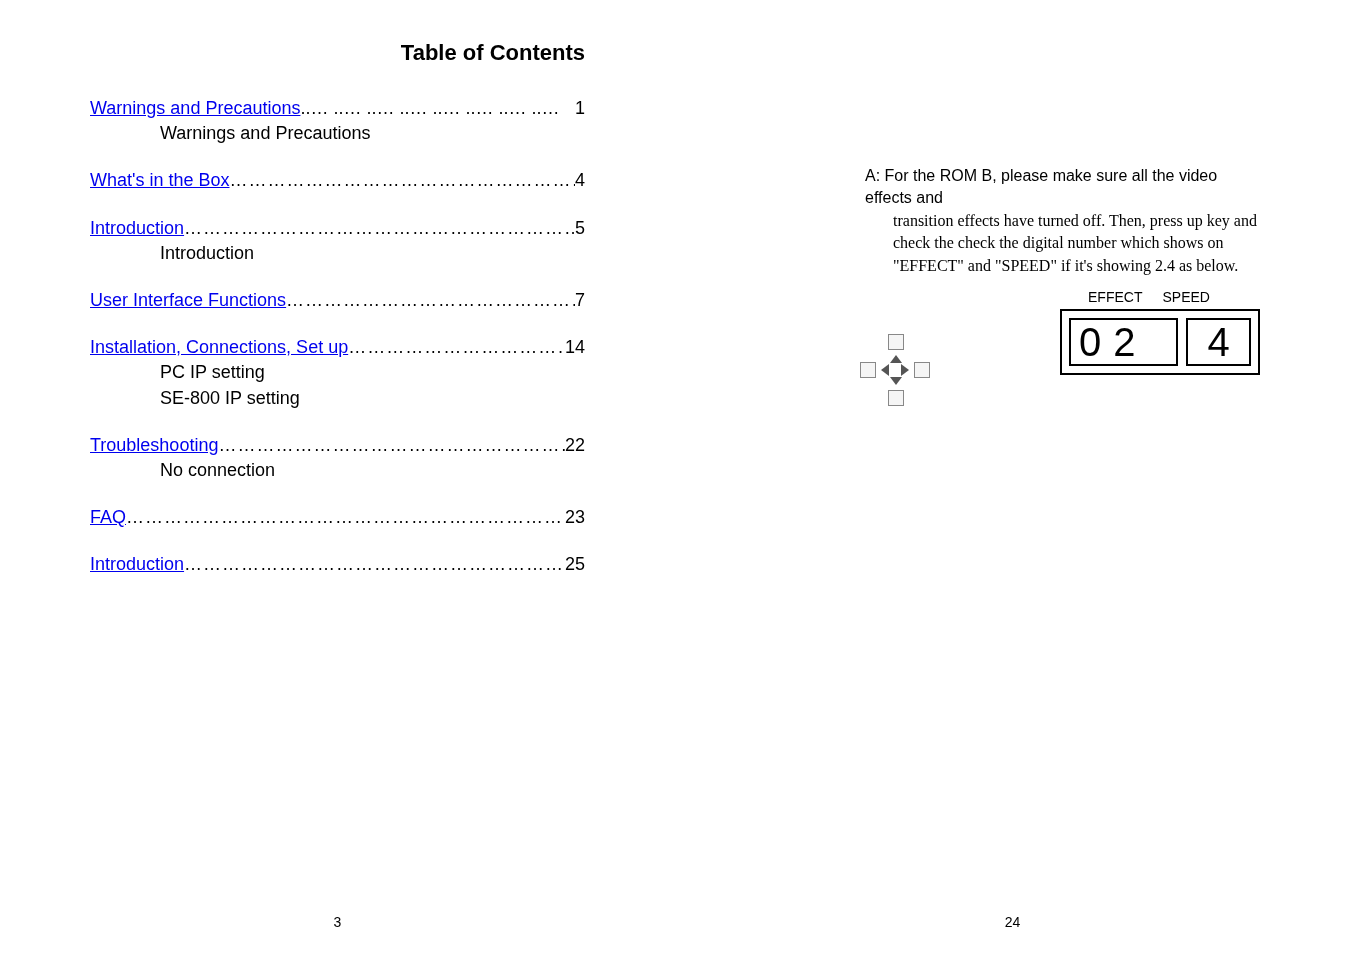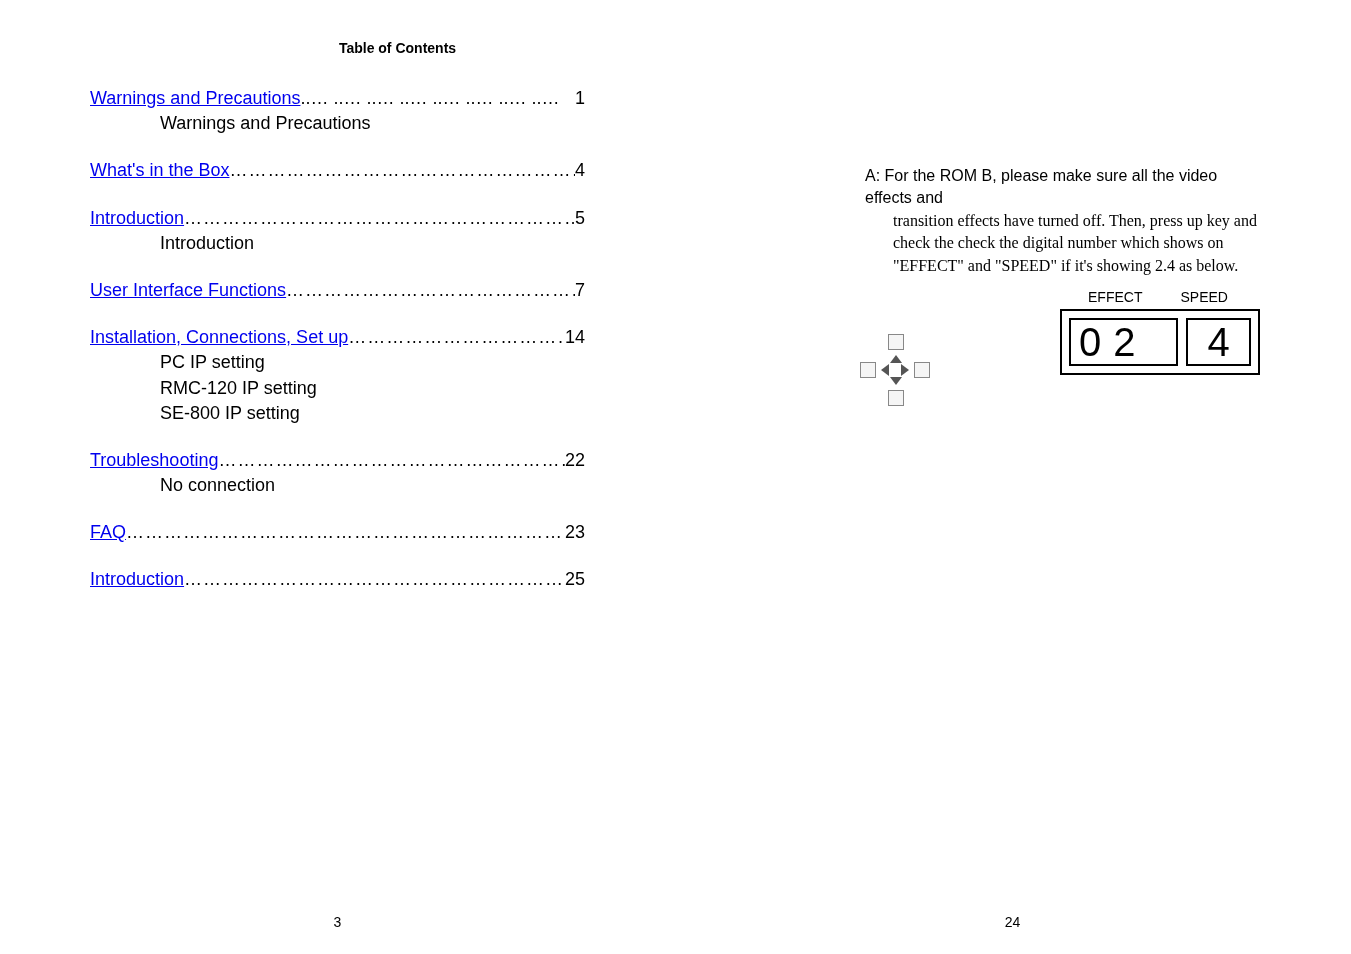--- a/index.html
+++ b/index.html
@@ -15,23 +15,23 @@
     position: absolute;
     top: 0;
     width: 675px;
     height: 954px;
     padding: 40px 90px 20px 90px;
   }
   .page-left { left: 0; }
   .page-right { left: 675px; }
 
   .toc-title {
-    font-size: 14px;
+    font-size: 22px;
     font-weight: bold;
-    text-align: center;
+    text-align: right;
     margin-left: 120px;
     margin-bottom: 30px;
   }
 
   .toc-entry { margin-bottom: 22px; font-size: 18px; line-height: 1.4; }
   .toc-row {
     display: flex;
     white-space: nowrap;
     align-items: baseline;
   }
@@ -87,21 +87,21 @@
   .dpad .tri {
     position: absolute;
     width: 0; height: 0;
   }
   .dpad .tri-up { top: 21px; left: 30px; border-left: 6px solid transparent; border-right: 6px solid transparent; border-bottom: 8px solid #555; }
   .dpad .tri-down { bottom: 21px; left: 30px; border-left: 6px solid transparent; border-right: 6px solid transparent; border-top: 8px solid #555; }
   .dpad .tri-left { left: 21px; top: 30px; border-top: 6px solid transparent; border-bottom: 6px solid transparent; border-right: 8px solid #555; }
   .dpad .tri-right { right: 21px; top: 30px; border-top: 6px solid transparent; border-bottom: 6px solid transparent; border-left: 8px solid #555; }
 
   .display-block { }
-  .display-labels { display: flex; gap: 38px; font-size: 14px; margin-left: 28px; margin-bottom: 4px; }
+  .display-labels { display: flex; gap: 20px; font-size: 14px; margin-left: 28px; margin-bottom: 4px; }
   .display-box {
     border: 2px solid #000;
     display: flex;
     padding: 7px;
     gap: 8px;
     width: 200px;
     justify-content: center;
   }
   .digit-box {
     border: 2px solid #000;
@@ -161,21 +161,20 @@
           <span class="pg">7</span>
         </div>
       </div>
       <div class="toc-entry">
         <div class="toc-row">
           <span class="toc-link">Installation, Connections, Set up</span>
           <span class="dots"></span>
           <span class="pg">14</span>
         </div>
         <div class="sub">PC IP setting</div>
-        <div class="sub">RMC-120 IP setting</div>
         <div class="sub">SE-800 IP setting</div>
       </div>
       <div class="toc-entry">
         <div class="toc-row">
           <span class="toc-link">Troubleshooting</span>
           <span class="dots"></span>
           <span class="pg">22</span>
         </div>
         <div class="sub">No connection</div>
       </div>

